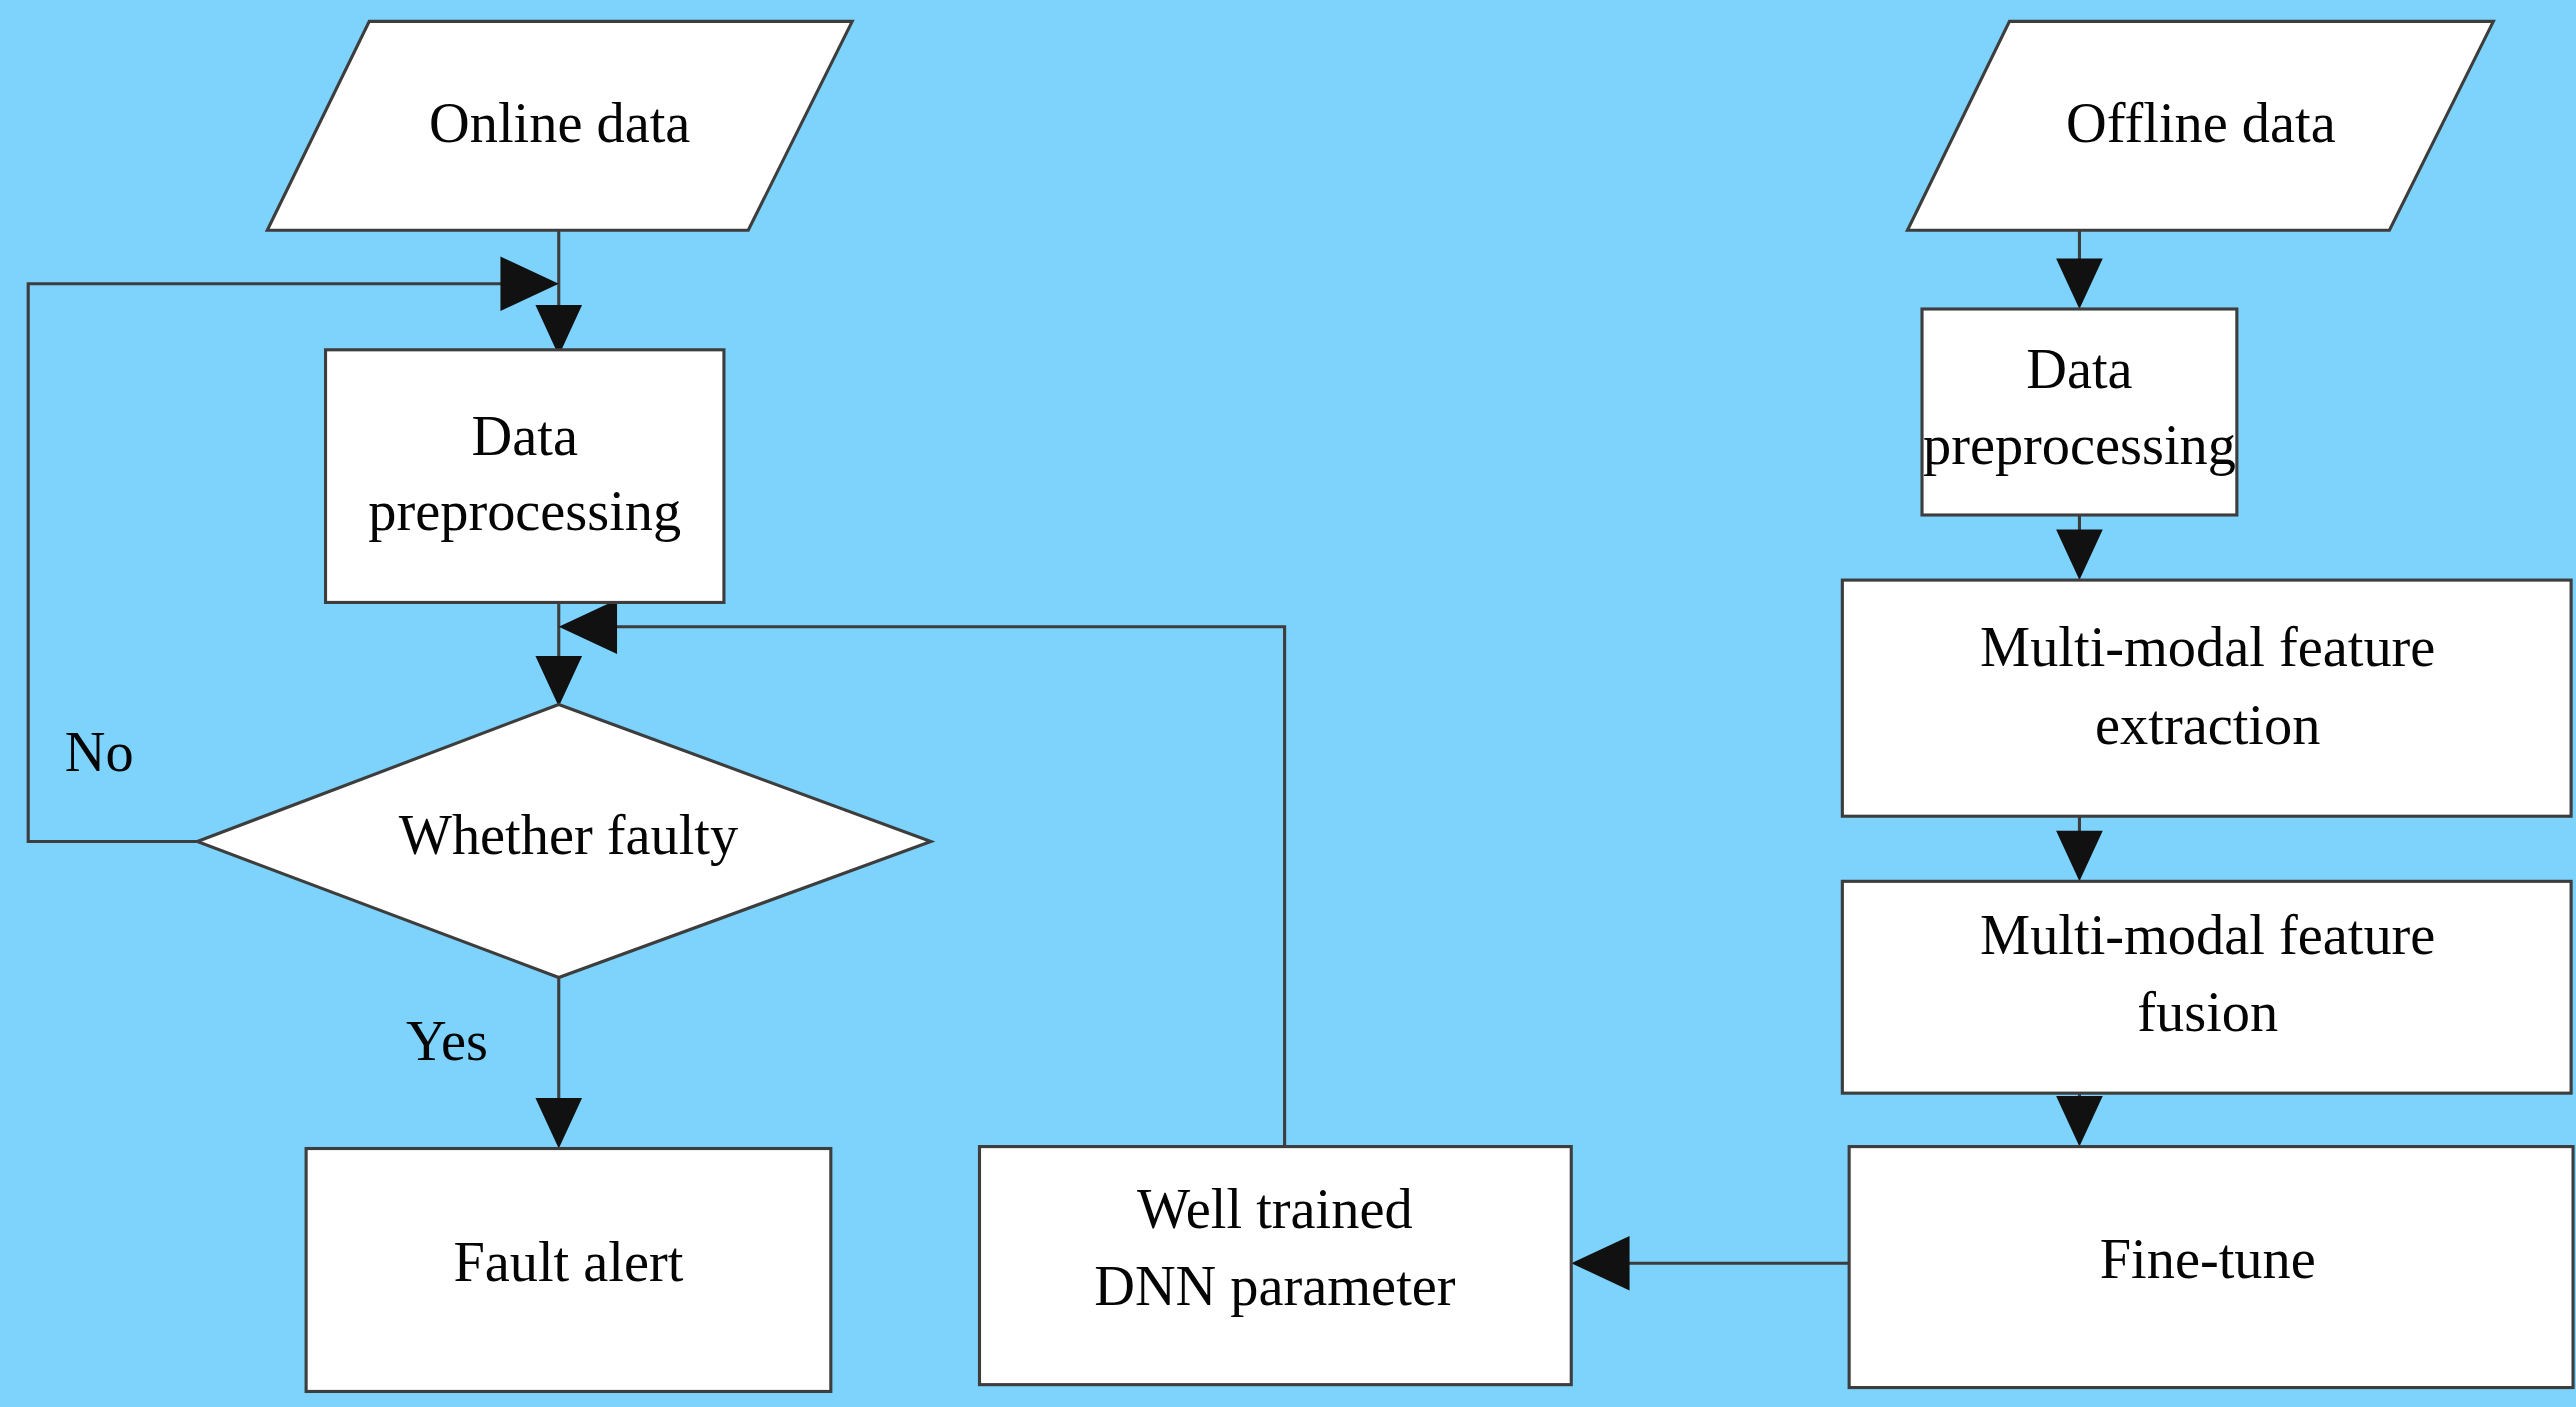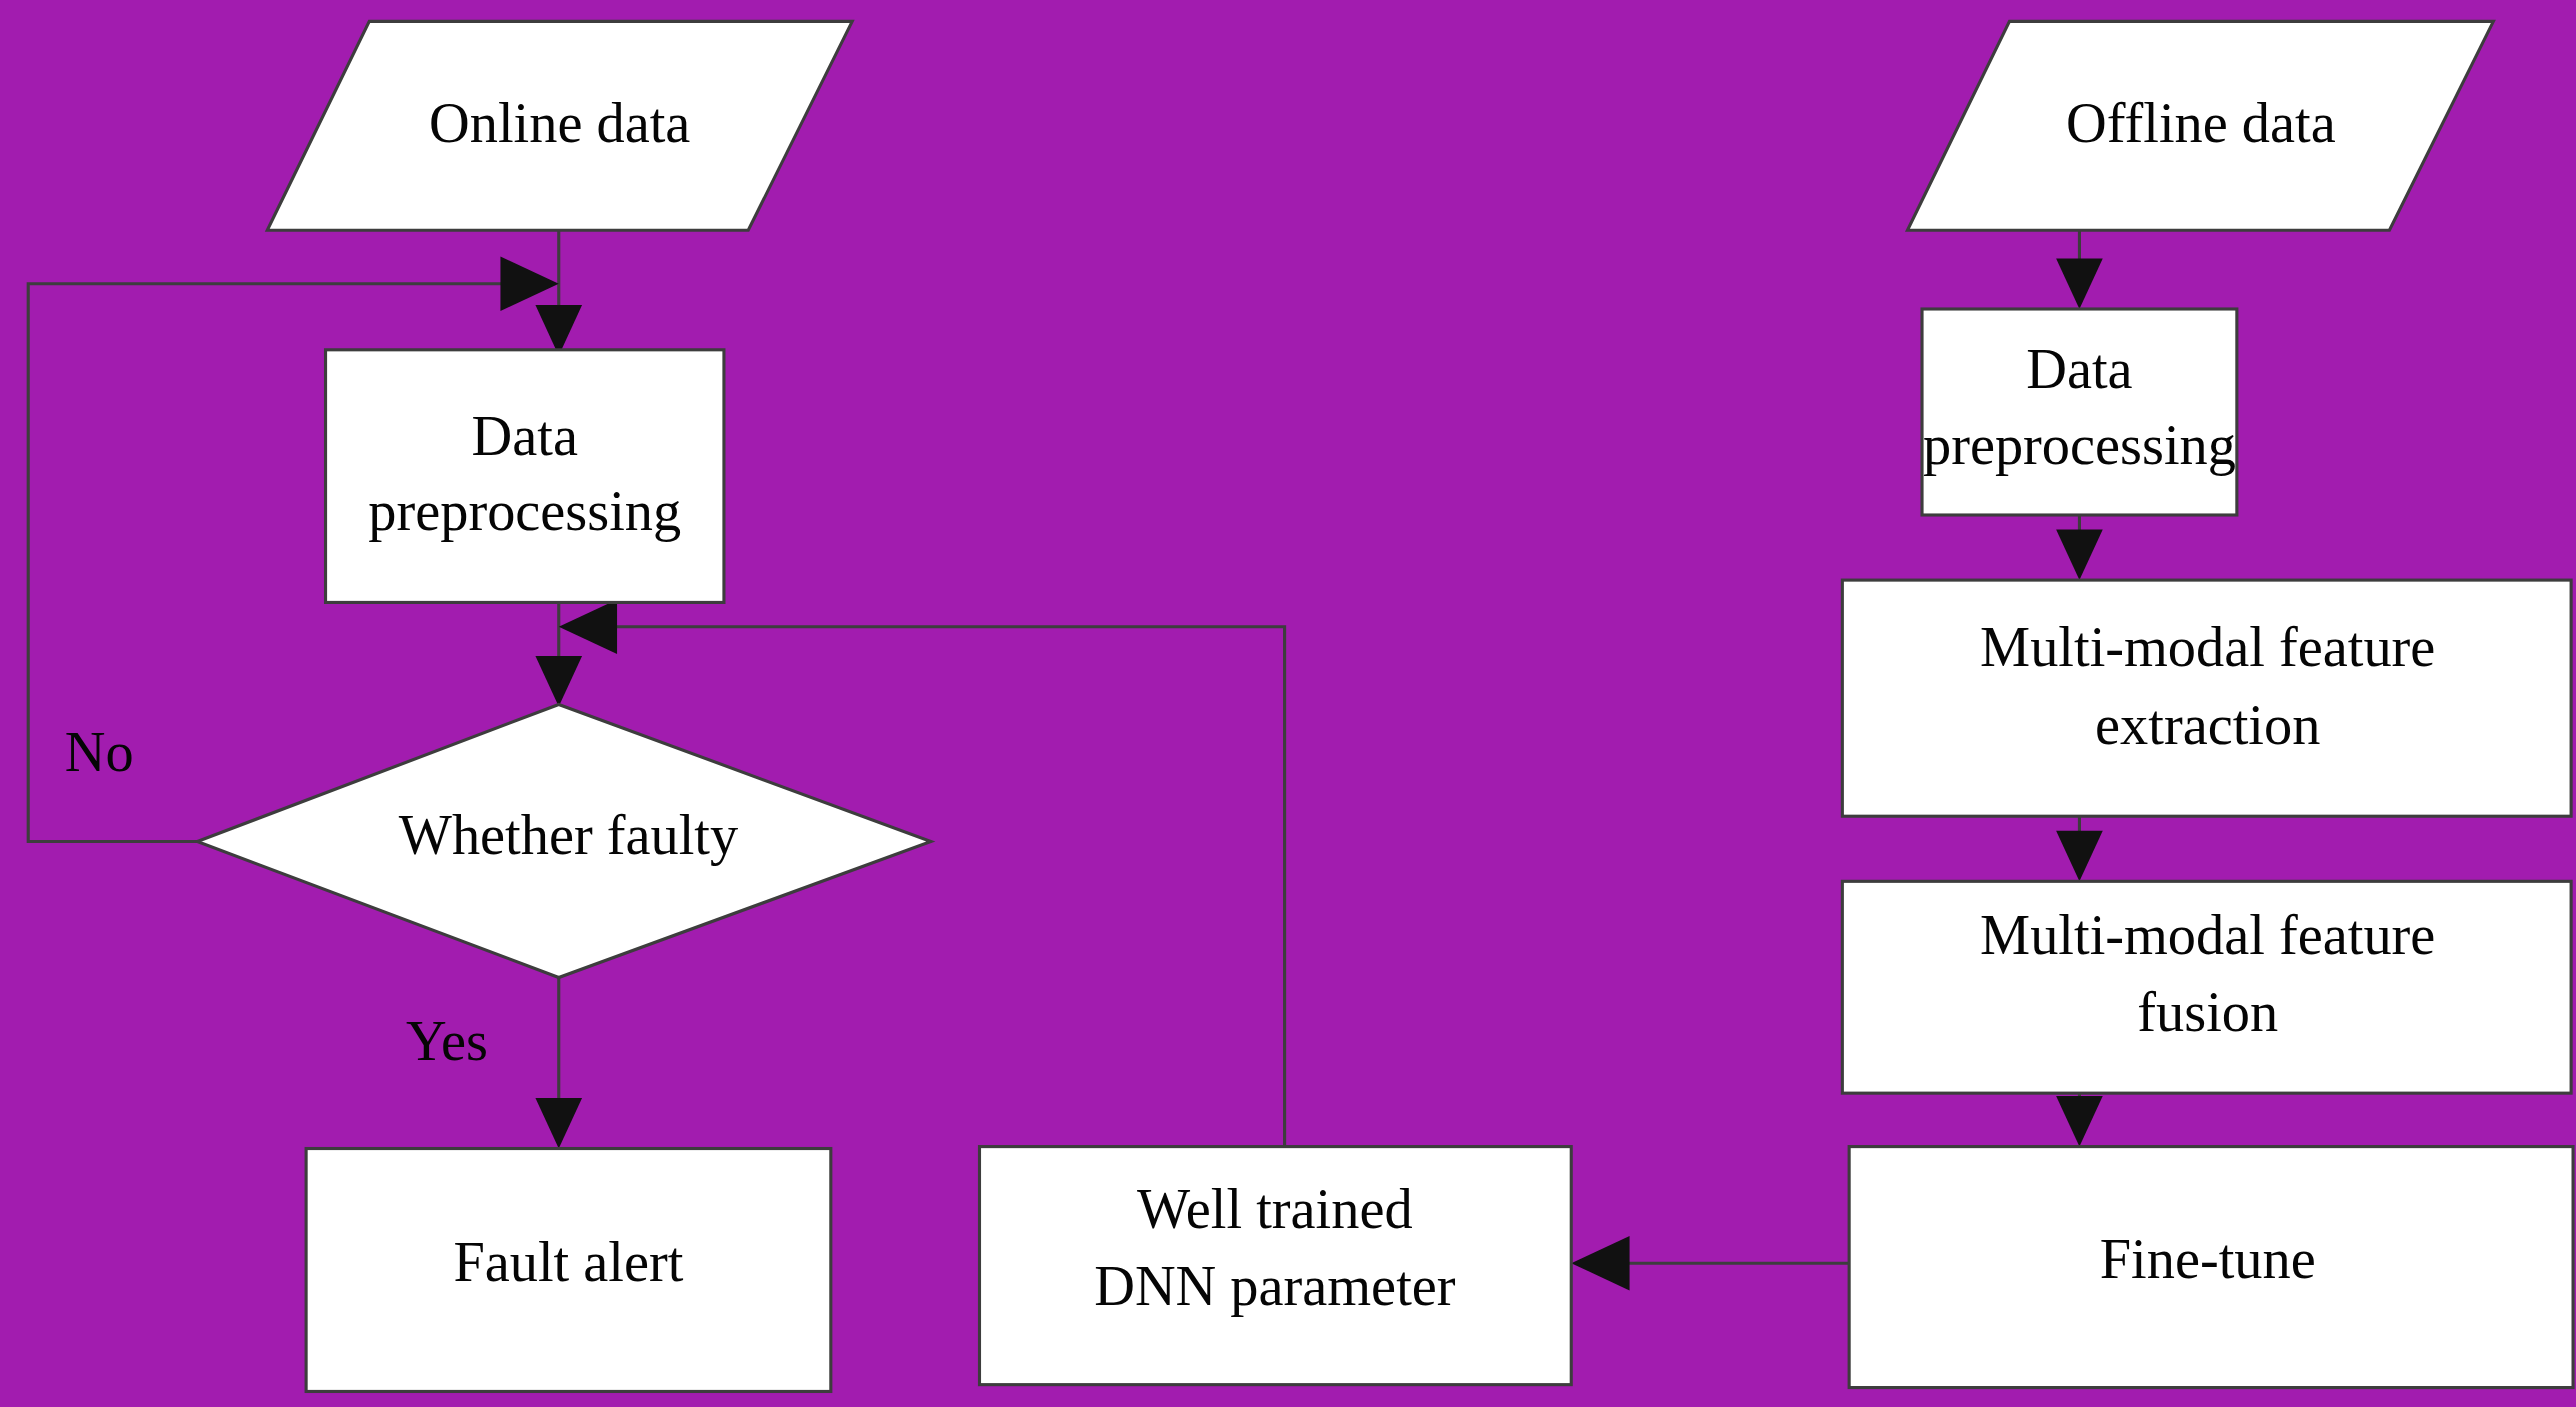--- a/index.html
+++ b/index.html
@@ -1,18 +1,18 @@
 <!DOCTYPE html>
 <html><head>
 <meta charset="utf-8">
 <style>
   html,body{margin:0;padding:0;background:#ffffff;}
   body{width:2576px;height:1407px;overflow:hidden;
        font-family:"Liberation Serif","DejaVu Serif",serif;}
-  #stage{position:relative;width:2576px;height:1407px;background:#a21caf;}
+  #stage{position:relative;width:2576px;height:1407px;background:#7dd3fc;}
   svg#flow{position:absolute;left:0;top:0;width:2576px;height:1407px;}
   .shape{fill:#ffffff;stroke:#3d3d3d;stroke-width:3.2;}
   .conn{fill:none;stroke:#3d3d3d;stroke-width:3.2;stroke-linecap:butt;stroke-linejoin:miter;}
   .head{fill:#111111;stroke:none;}
   .lbl{fill:#050505;font-family:"Liberation Serif","DejaVu Serif",serif;
        text-anchor:middle;dominant-baseline:middle;}
   .lbl-node{font-size:58px;}
   .lbl-edge{font-size:58px;}
 </style>
 </head>

